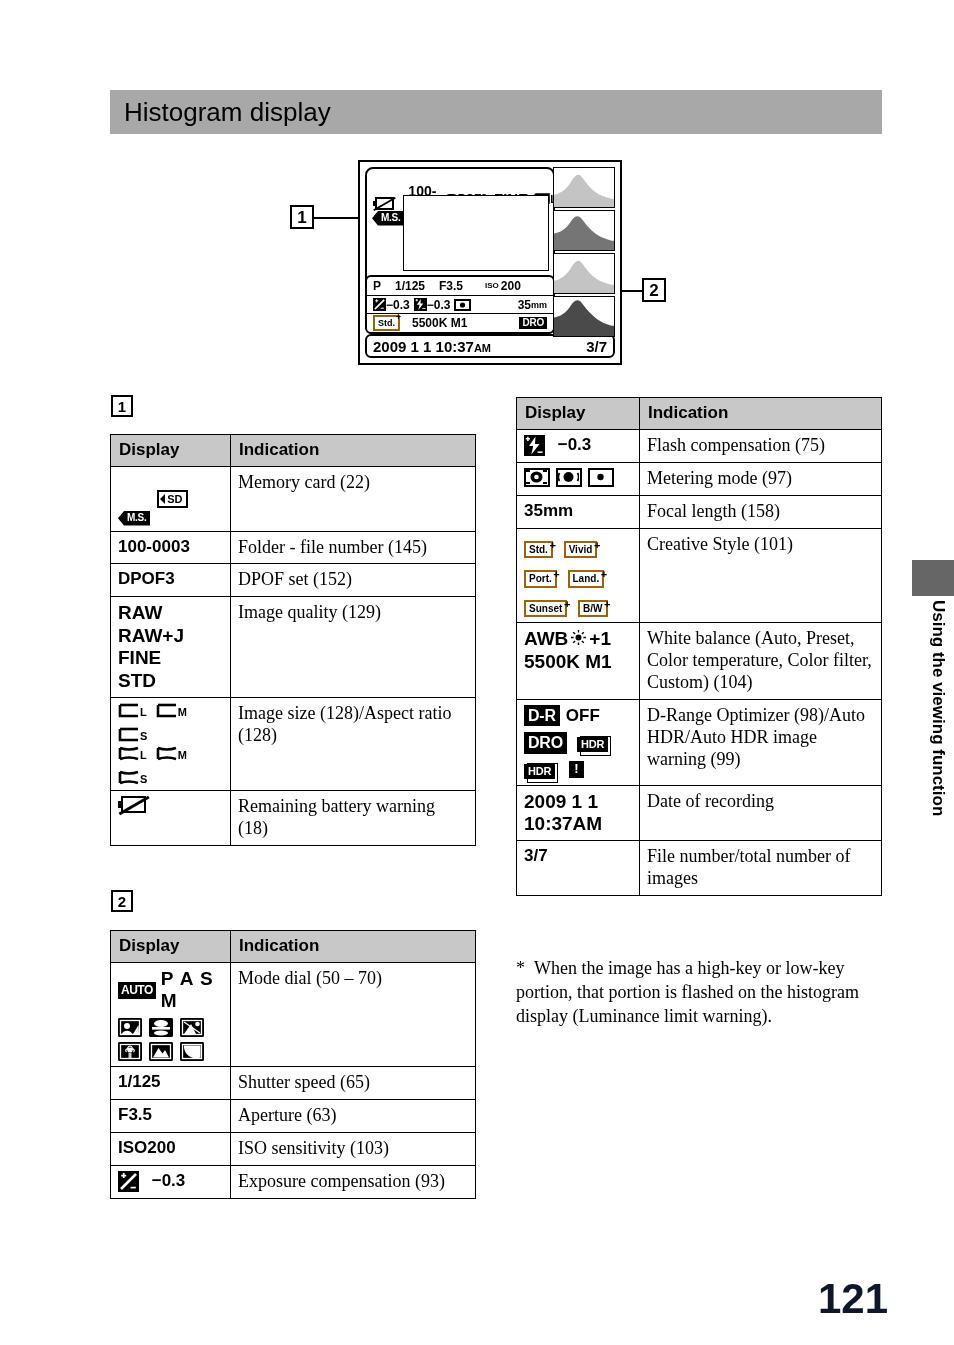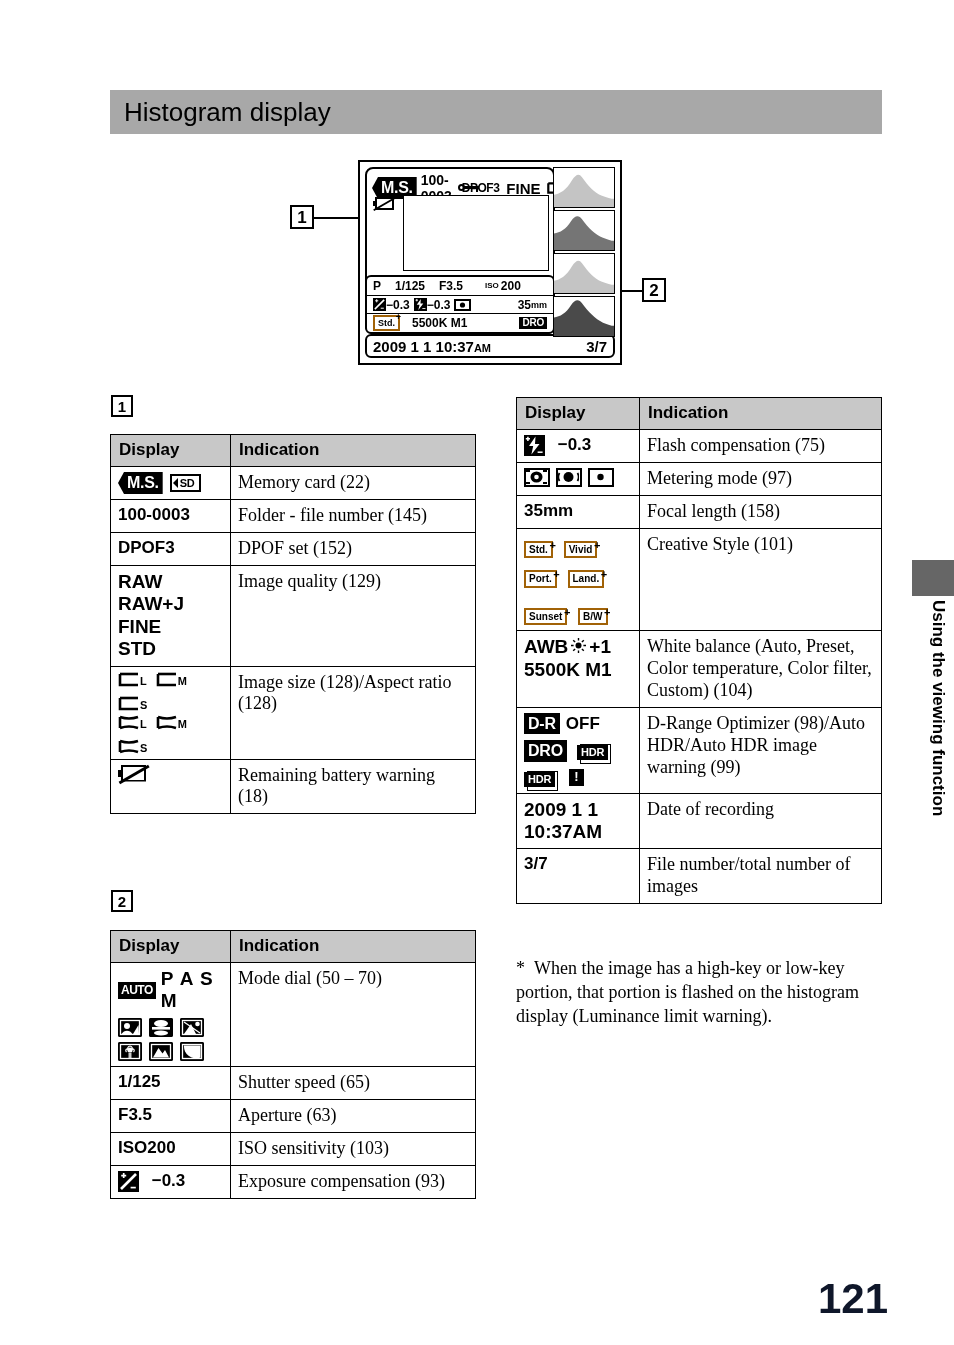--- a/index.html
+++ b/index.html
@@ -128,23 +128,24 @@
     font-family:"Liberation Serif", serif;
     font-size: 18px;
     line-height: 1.22;
   }
   .icon-row { display:flex; align-items:center; gap:10px; flex-wrap:wrap; }
   .icon-row-tight { display:flex; align-items:center; gap:7px; }
 
   .card-ms {
     display:inline-block; background:#000; color:#fff;
     font-family:"Liberation Sans", sans-serif; font-weight:bold;
-    font-size:16px; padding:1px 4px 1px 9px; letter-spacing:-0.3px;
+    font-size:10px; padding:1px 4px 1px 9px; letter-spacing:-0.3px;
     clip-path: polygon(0 50%, 6px 0, 100% 0, 100% 100%, 6px 100%);
     line-height:1.25;
+    margin-top:39px;
   }
   .card-sd {
     display:inline-block; background:#fff; color:#000; border:2px solid #000;
     font-family:"Liberation Sans", sans-serif; font-weight:bold;
     font-size:11px; padding:0px 4px 0px 8px; letter-spacing:-0.2px;
     position:relative; line-height:1.3;
   }
   .card-sd::before{
     content:""; position:absolute; left:1px; top:2px;
     border-top:5px solid transparent; border-bottom:5px solid transparent;
@@ -651,21 +652,21 @@
     <tr>
       <td class="disp">35mm</td>
       <td class="ind">Focal length (158)</td>
     </tr>
     <tr>
       <td class="disp" style="padding-top:9px;">
         <div style="margin-bottom:9px;">
           <span class="style-chip"><span>Std.</span><span class="plus">+</span></span>
           <span class="style-chip"><span>Vivid</span><span class="plus">+</span></span>
         </div>
-        <div style="margin-bottom:17px;">
+        <div style="margin-bottom:9px;">
           <span class="style-chip"><span>Port.</span><span class="plus">+</span></span>
           <span class="style-chip"><span>Land.</span><span class="plus">+</span></span>
         </div>
         <div>
           <span class="style-chip"><span>Sunset</span><span class="plus">+</span></span>
           <span class="style-chip"><span>B/W</span><span class="plus">+</span></span>
         </div>
       </td>
       <td class="ind">Creative Style (101)</td>
     </tr>

